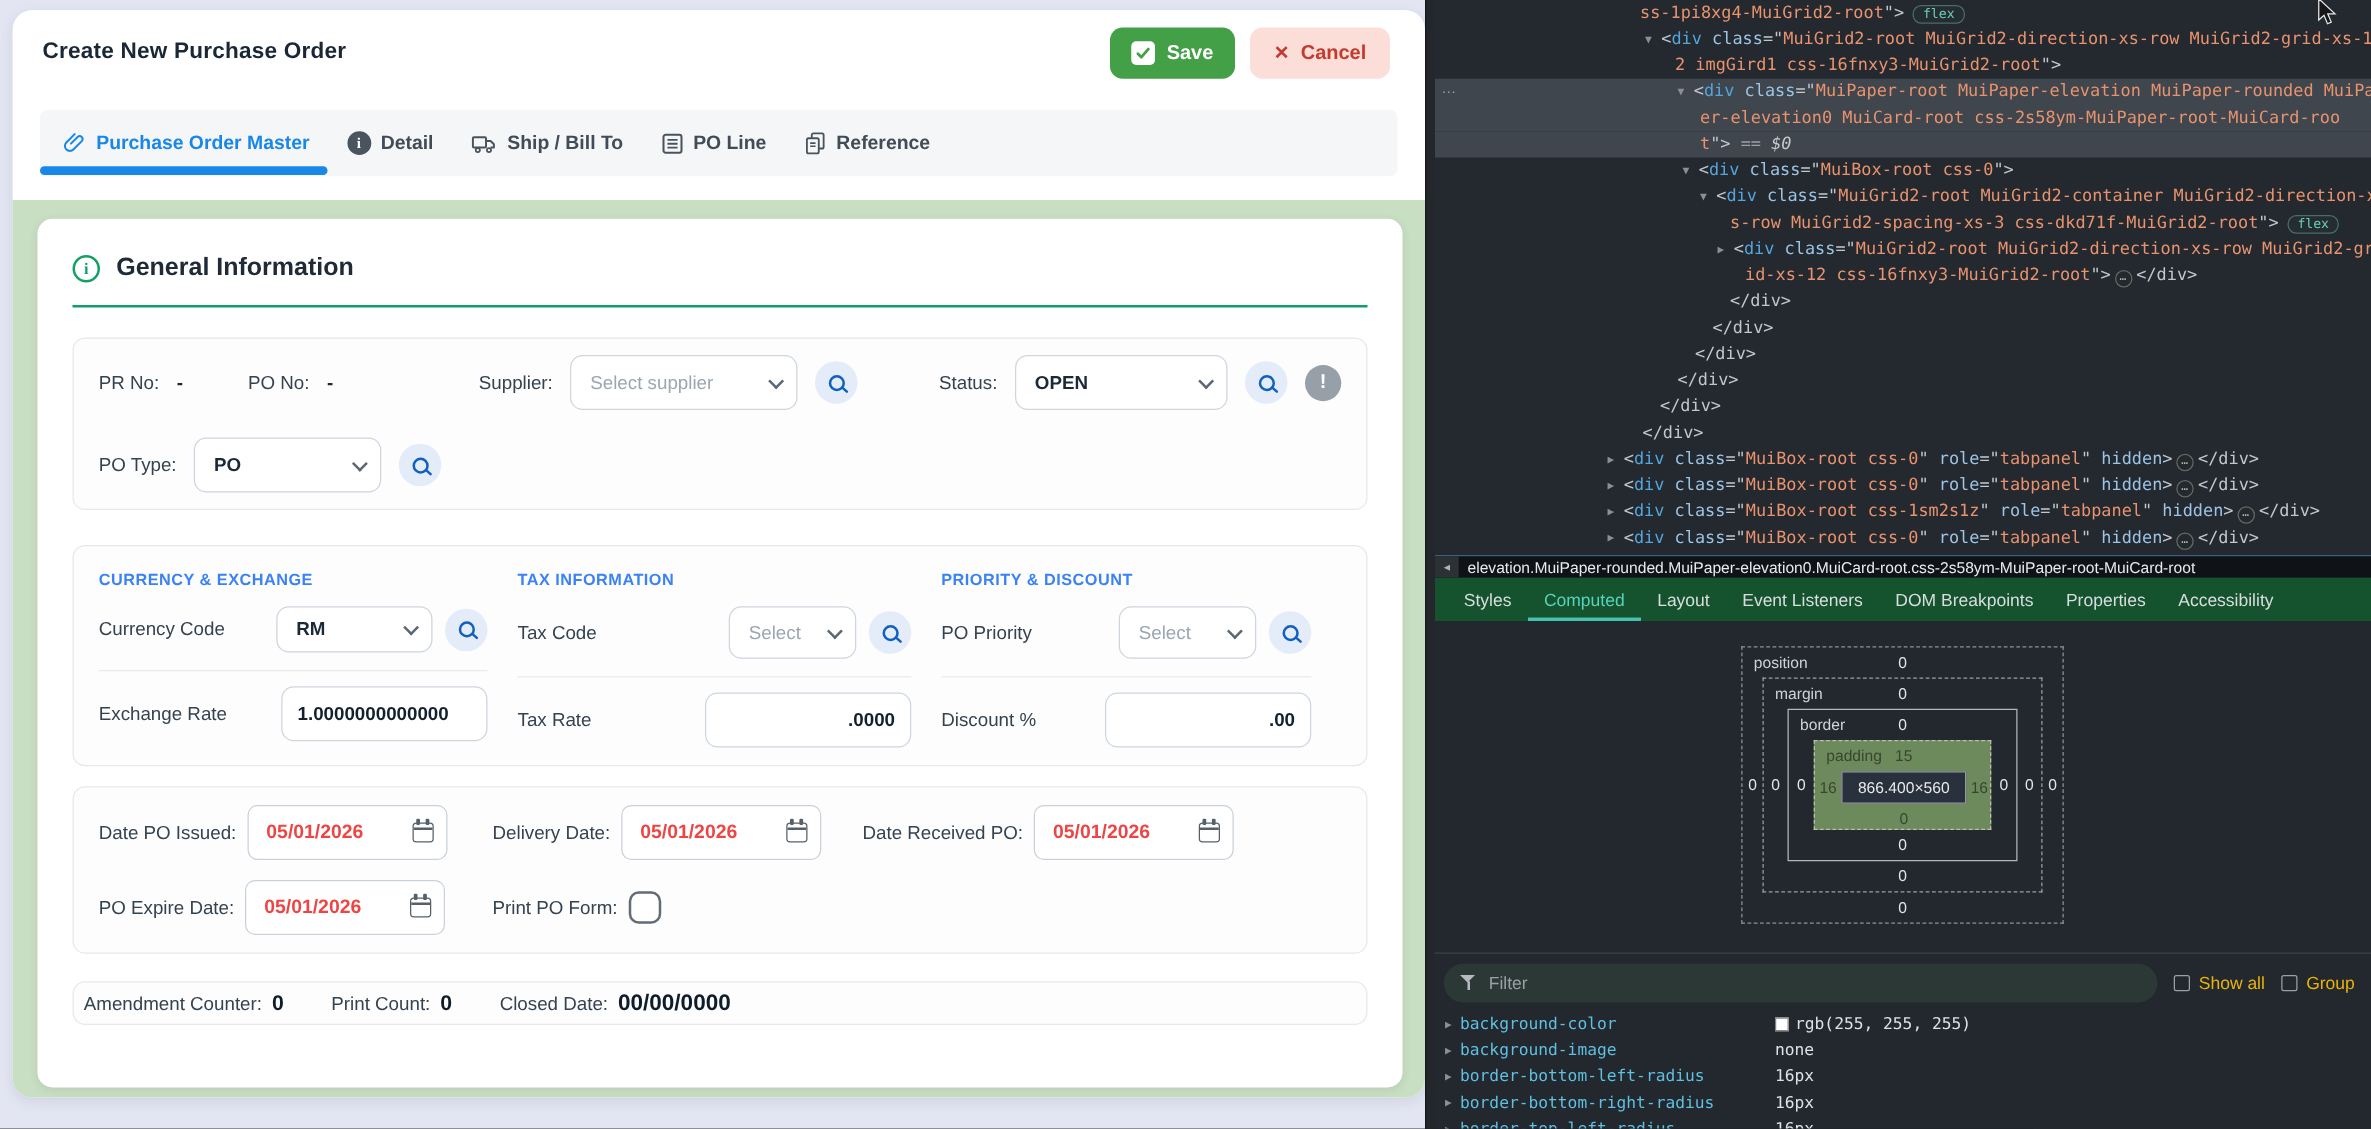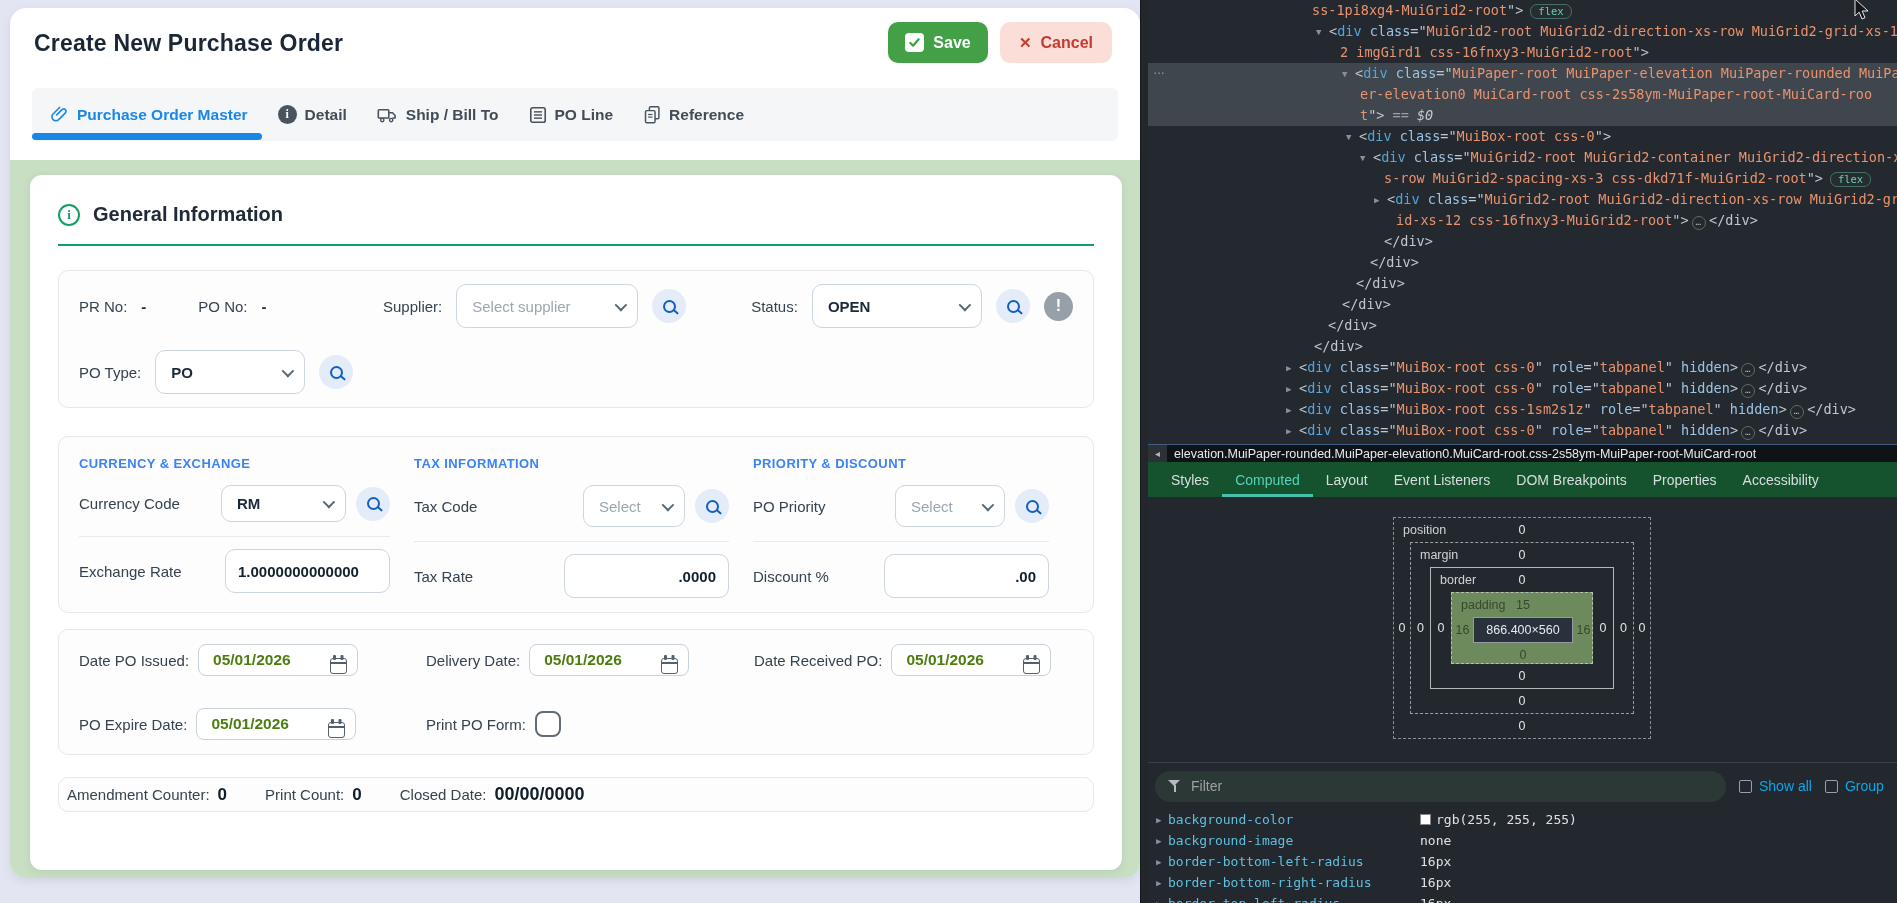--- a/index.html
+++ b/index.html
@@ -6,21 +6,21 @@
   html,body { background:#101316; }
   .screen { position:relative; width:1897px; height:903px; overflow:hidden;
             font-family:"Liberation Sans", sans-serif; }
 
   
   .left-pane { position:absolute; left:0; top:0; width:1140px; height:903px; background:#e3e6f2; }
   .main-card { position:absolute; left:10px; top:8px; right:0; bottom:25px; background:#fff;
                border-radius:16px; box-shadow:0 3px 10px rgba(40,50,90,.10); }
 
   .app-header { position:relative; height:72px; padding:22px 28px 0 24px; }
-  .page-title { font-size:23px; font-weight:700; color:#1b2736; letter-spacing:.2px; }
+  .page-title { font-size:18px; font-weight:700; color:#1b2736; letter-spacing:.2px; }
   .hdr-actions { position:absolute; right:28px; top:14px; display:flex; gap:12px; }
   .btn { height:41px; border-radius:10px; display:flex; align-items:center; justify-content:center;
          gap:9px; font-size:16px; font-weight:700; cursor:pointer; border:none; }
   .btn-save { width:100px; background:#43a047; color:#fff; }
   .save-ico { width:19px; height:19px; background:#fff; border-radius:4px; display:flex; align-items:center; justify-content:center; }
   .btn-cancel { width:112px; background:#fbded8; color:#c53a2f; }
   .x-ico::before { content:"✕"; font-size:15px; font-weight:700; color:#c53a2f; }
 
   .tabbar { position:relative; margin:8px 22px 0 22px; height:53px; background:#f4f6f8; border-radius:6px;
             display:flex; align-items:center; padding:0 18px; gap:30px; }
@@ -70,25 +70,25 @@
 
   .cols3 { display:grid; grid-template-columns:335px 339px 1fr; }
   .colh { font-size:13px; font-weight:700; color:#3b82f6; letter-spacing:.4px; margin:4px 0 14px; }
   .col-div { border:none; border-top:1px solid #e8ebee; margin:14px 24px 12px 0; }
   .ctl-row { display:flex; align-items:center; gap:10px; padding-right:24px; }
   .ctl-row .flabel { flex:1; }
   .numin { height:44px; border:1px solid #cdd5dd; border-radius:10px; font-size:15px; font-weight:700;
            color:#13202e; padding:0 12px; font-family:"Liberation Sans",sans-serif; width:165px; }
   .numin.right { text-align:right; }
 
-  .dates3 { display:grid; grid-template-columns:315px 296px 1fr; row-gap:16px;gap:32px; }
+  .dates3 { display:grid; grid-template-columns:315px 296px 1fr; row-gap:16px; }
   .dcell { display:flex; align-items:center; gap:9px; }
   .datein { position:relative; width:160px; flex:none; }
-  .datein input { width:160px; height:32px; border:1px solid #c9d2da; border-radius:8px;
-                  font-size:15.5px; font-weight:700; color:#4d7c0f; padding:0 38px 0 14px;
+  .datein input { width:160px; height:44px; border:1px solid #c9d2da; border-radius:8px;
+                  font-size:15.5px; font-weight:700; color:#ef4444; padding:0 38px 0 14px;
                   font-family:"Liberation Sans",sans-serif; }
   .cal { position:absolute; right:11px; top:14px; width:17px; height:16px;
          border:1.8px solid #55606b; border-radius:3px; }
   .cal::before { content:""; position:absolute; top:-4.5px; left:2px; width:2.5px; height:5px;
                  background:#55606b; box-shadow:7.5px 0 0 #55606b; border-radius:1px; }
   .cal::after { content:""; position:absolute; top:2.8px; left:0; right:0; height:1.8px; background:#55606b; }
   .chkbox { width:26px; height:26px; border:2.2px solid #616c76; border-radius:8px; background:#fff; cursor:pointer; }
 
   .footrow { display:flex; align-items:center; gap:38px; padding:6px 8px; }
   .pair { display:flex; align-items:baseline; gap:8px; }
@@ -149,21 +149,21 @@
 
   .filterbar { position:absolute; left:0; right:0; top:265px; height:47px; border-top:1px solid #3c4147;
                display:flex; align-items:center; padding:0 7px; gap:13px; }
   .filter-pill { width:571px; height:31px; background:#2c3835; border-radius:16px; display:flex;
                  align-items:center; padding:0 13px; gap:10px; }
   .funnel { position:relative; width:13px; height:12px; }
   .funnel::before { content:""; position:absolute; left:0; top:0; border-left:6.5px solid transparent;
                     border-right:6.5px solid transparent; border-top:6px solid #b6bac0; }
   .funnel::after { content:""; position:absolute; left:5.5px; top:5px; width:2px; height:7px; background:#b6bac0; }
   .filter-ph { color:#9aa0a6; font-size:14px; }
-  .dchk { display:flex; align-items:center; gap:7px; color:#0ea5e9; font-size:14px; }
+  .dchk { display:flex; align-items:center; gap:7px; color:#eab308; font-size:14px; }
   .dchk .box { width:13px; height:13px; border:1.5px solid #9aa0a6; border-radius:2px; background:transparent; }
 
   .props { position:absolute; left:0; right:0; top:312px; bottom:0; overflow:hidden; }
   .prop-row { height:21px; display:flex; align-items:center; font-family:"DejaVu Sans Mono",monospace;
               font-size:13px; }
   .p-arw { width:12px; margin-left:8px; color:#8b9096; font-size:9px; }
   .p-name { color:#5fc0e0; width:252px; }
   .p-val { color:#dfe1e4; display:flex; align-items:center; gap:5px; }
   .p-swatch { width:11px; height:11px; border:1px solid #83878c; display:inline-block; }
 

